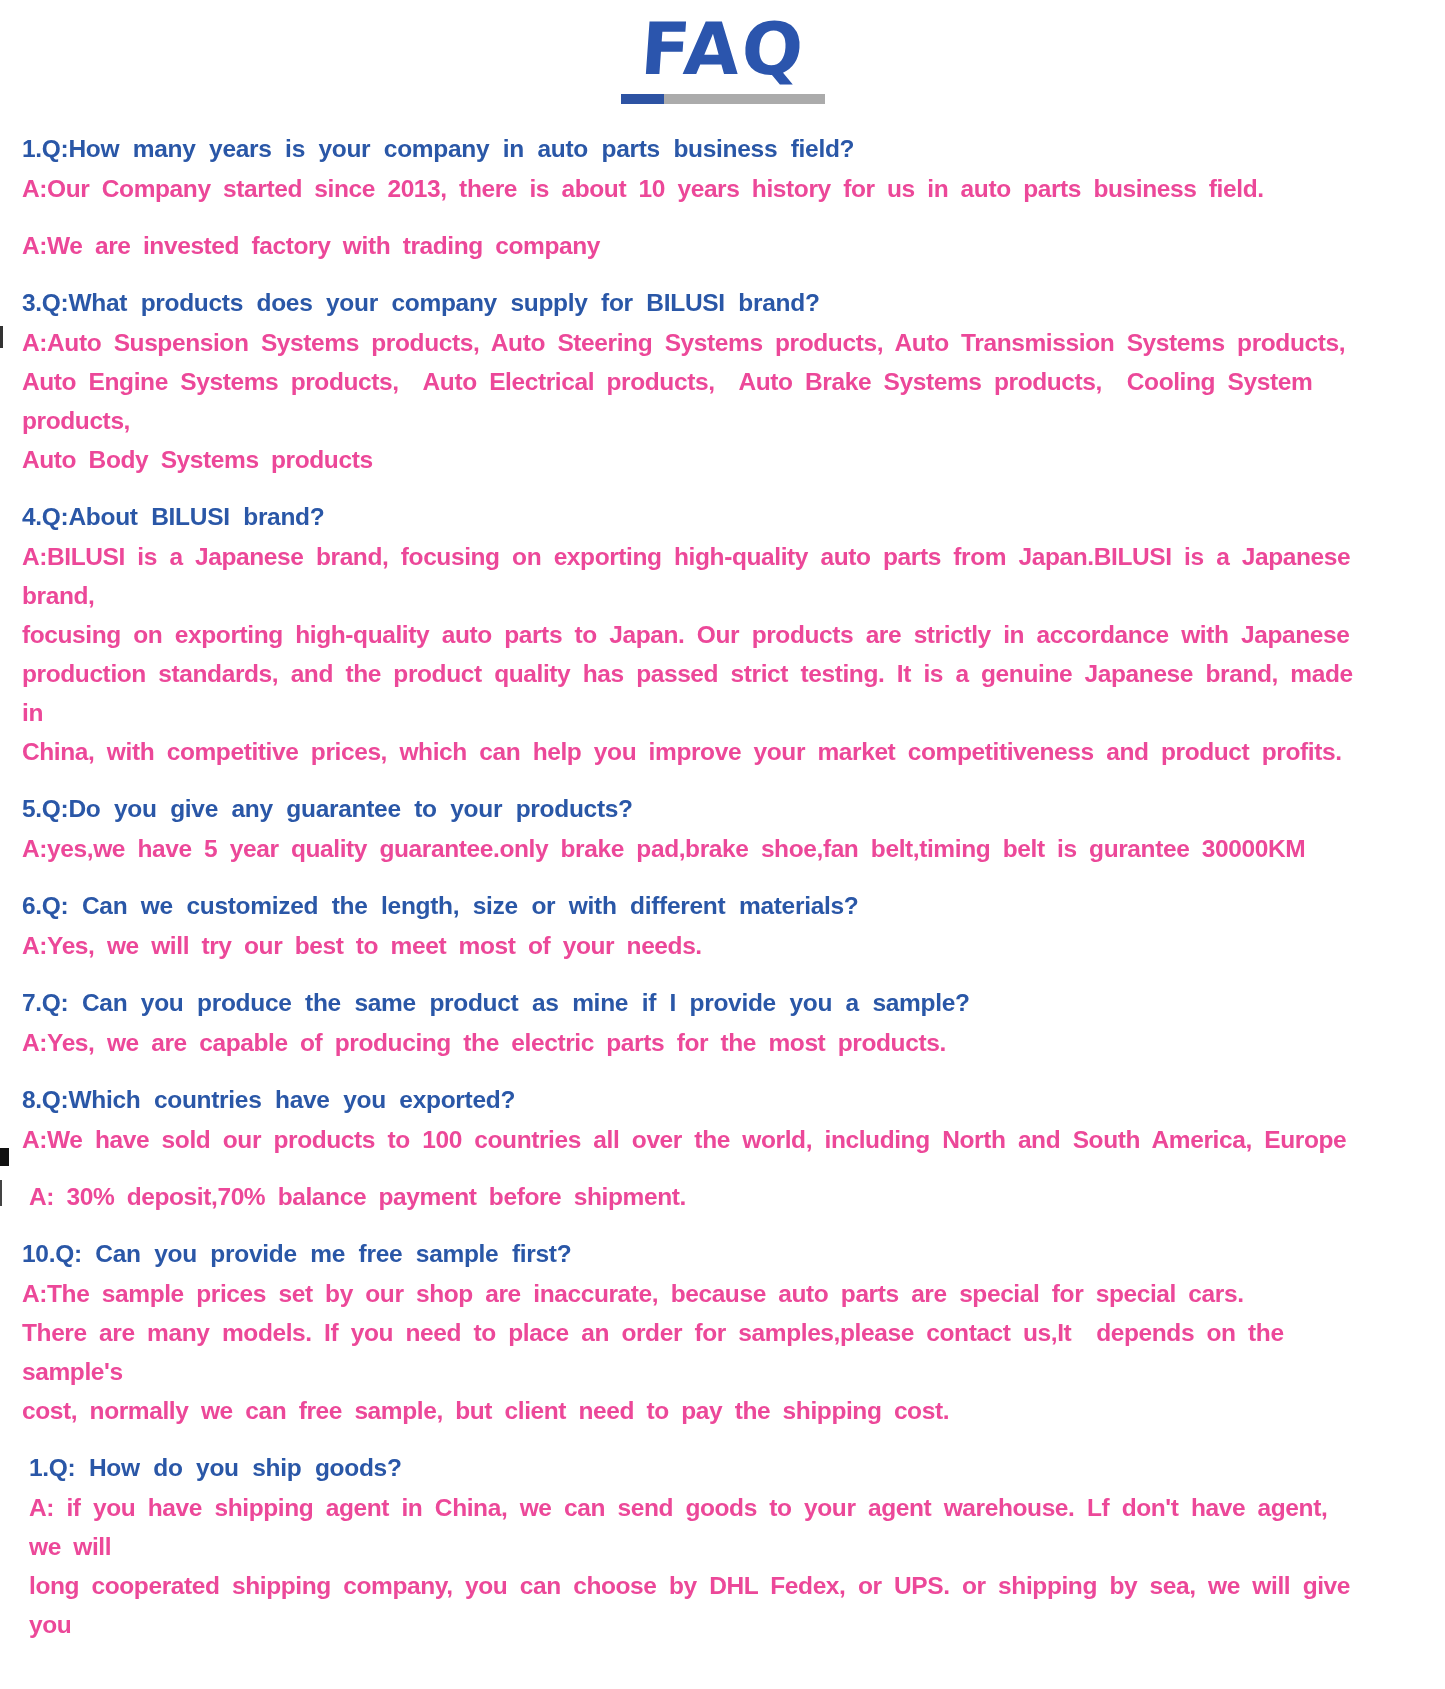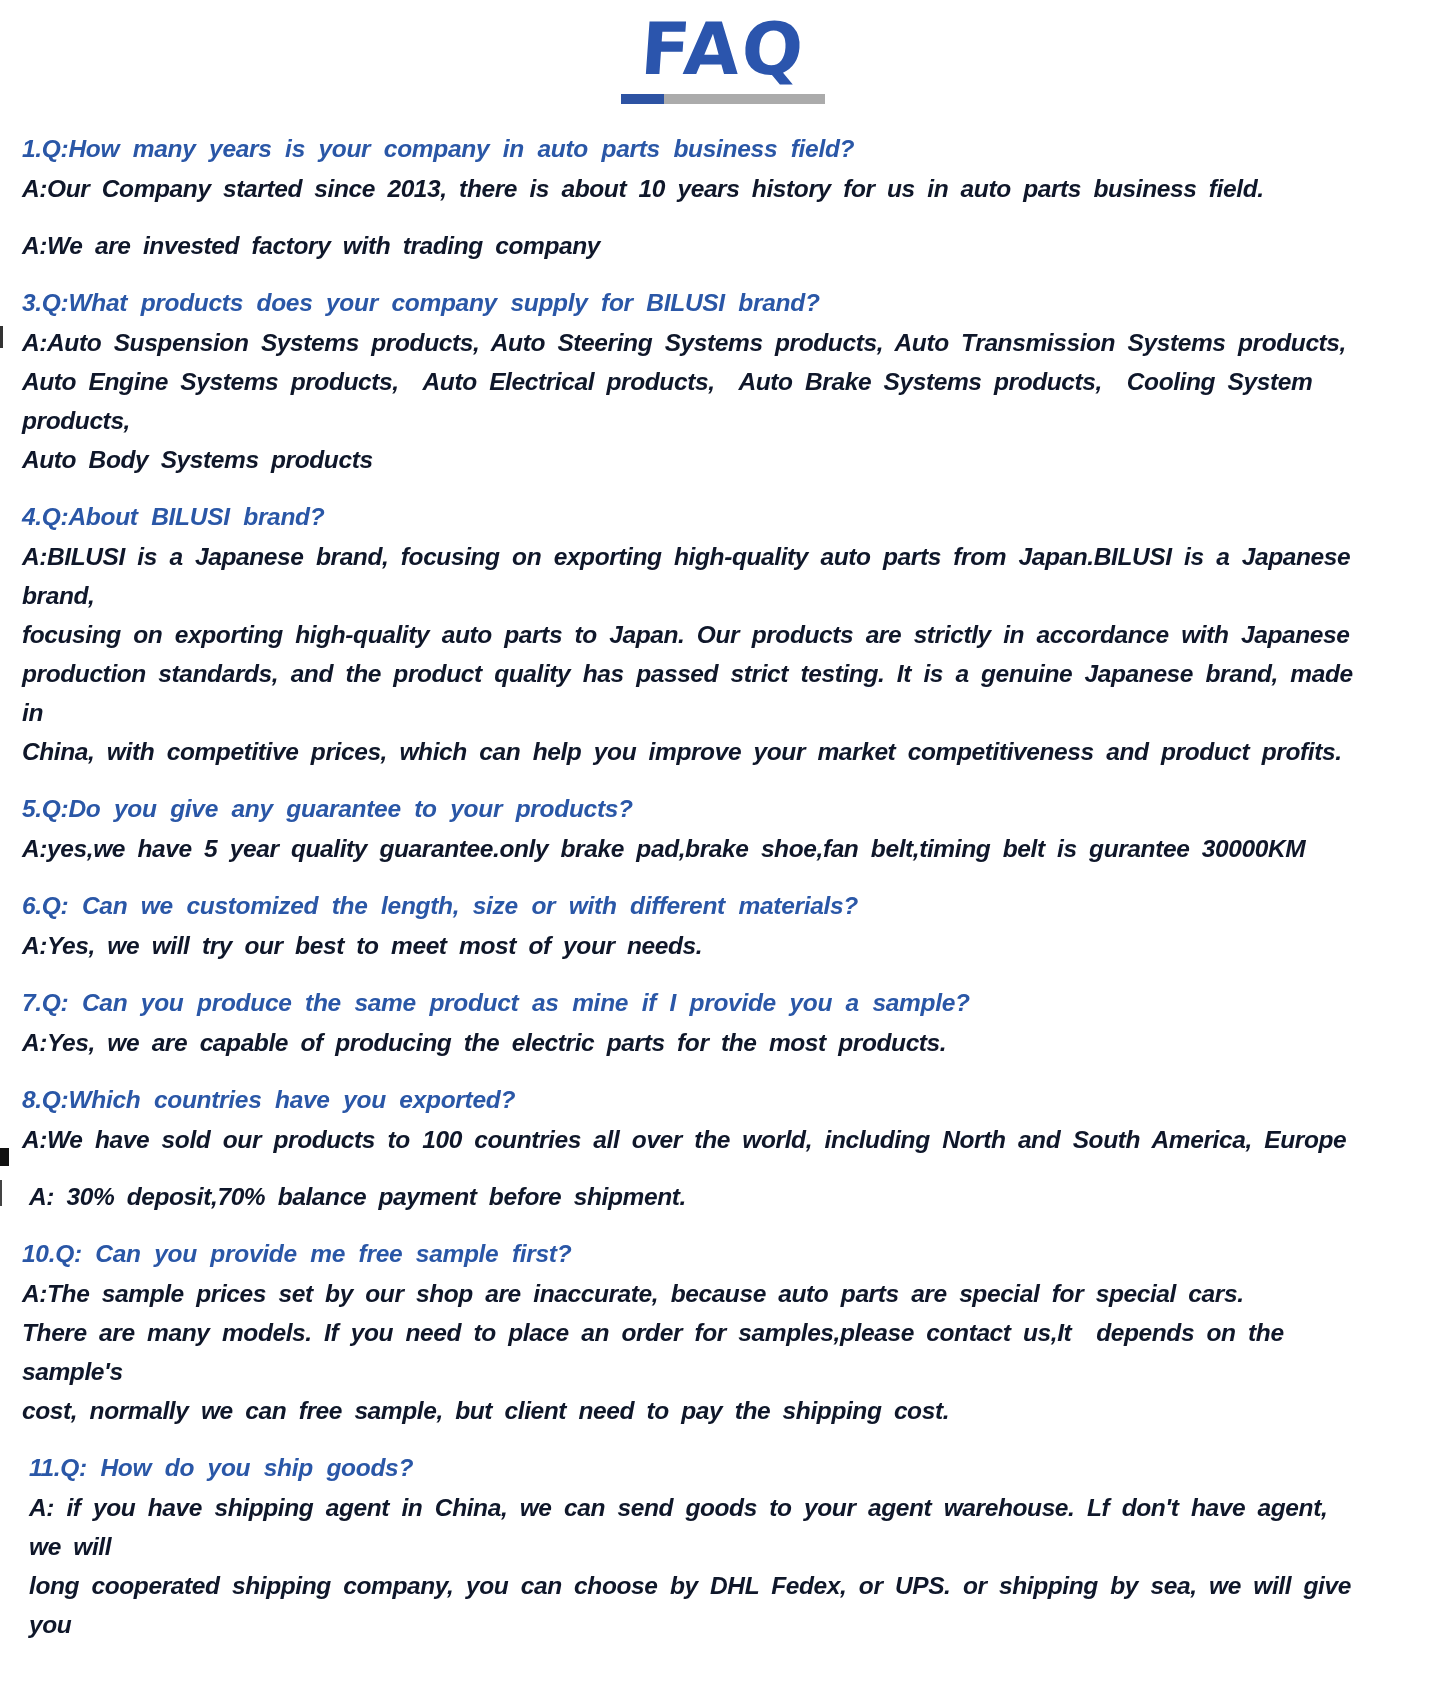--- a/index.html
+++ b/index.html
@@ -31,35 +31,35 @@
     width: 204px;
     height: 10px;
     margin: 2px auto 0 auto;
     display: flex;
   }
   .divider-blue { width: 43px; height: 100%; background: #2d53a3; }
   .divider-gray { flex: 1; height: 100%; background: #ababab; }
 
   
   .content { padding: 25px 80px 0 22px; }
-  .faq-item { margin-bottom: 18px; font-style: italic; }
+  .faq-item { margin-bottom: 18px; }
   .faq-item.indent { padding-left: 7px; }
   .q {
     margin: 0;
     color: #2a57a7;
     font-size: 24.5px;
     font-weight: 700;
     line-height: 40px;
     word-spacing: 7px;
     letter-spacing: -0.3px;
     white-space: pre-wrap;
   }
   .a-line {
     margin: 0;
-    color: #0f172a;
+    color: #ec4899;
     font-size: 24.5px;
     font-weight: 700;
     line-height: 39px;
     word-spacing: 6px;
     letter-spacing: -0.4px;
     white-space: pre-wrap;
   }
 
   
   .artifact { position: absolute; background: #111; }
@@ -131,21 +131,21 @@
     </section>
 
     <section class="faq-item">
       <h2 class="q">10.Q: Can you provide me free sample first?</h2>
       <p class="a-line">A:The sample prices set by our shop are inaccurate, because auto parts are special for special cars.</p>
       <p class="a-line">There are many models. If you need to place an order for samples,please contact us,It  depends on the sample's</p>
       <p class="a-line">cost, normally we can free sample, but client need to pay the shipping cost.</p>
     </section>
 
     <section class="faq-item indent">
-      <h2 class="q">11.Q: How do you ship goods?</h2>
+      <h2 class="q">1.Q: How do you ship goods?</h2>
       <p class="a-line">A: if you have shipping agent in China, we can send goods to your agent warehouse. Lf don't have agent, we will</p>
       <p class="a-line">long cooperated shipping company, you can choose by DHL Fedex, or UPS. or shipping by sea, we will give you</p>
 
     </section>
 
   </main>
 
   <div class="artifact artifact-square"></div>
   <div class="artifact artifact-sliver-top"></div>
   <div class="artifact artifact-sliver-bottom"></div>

